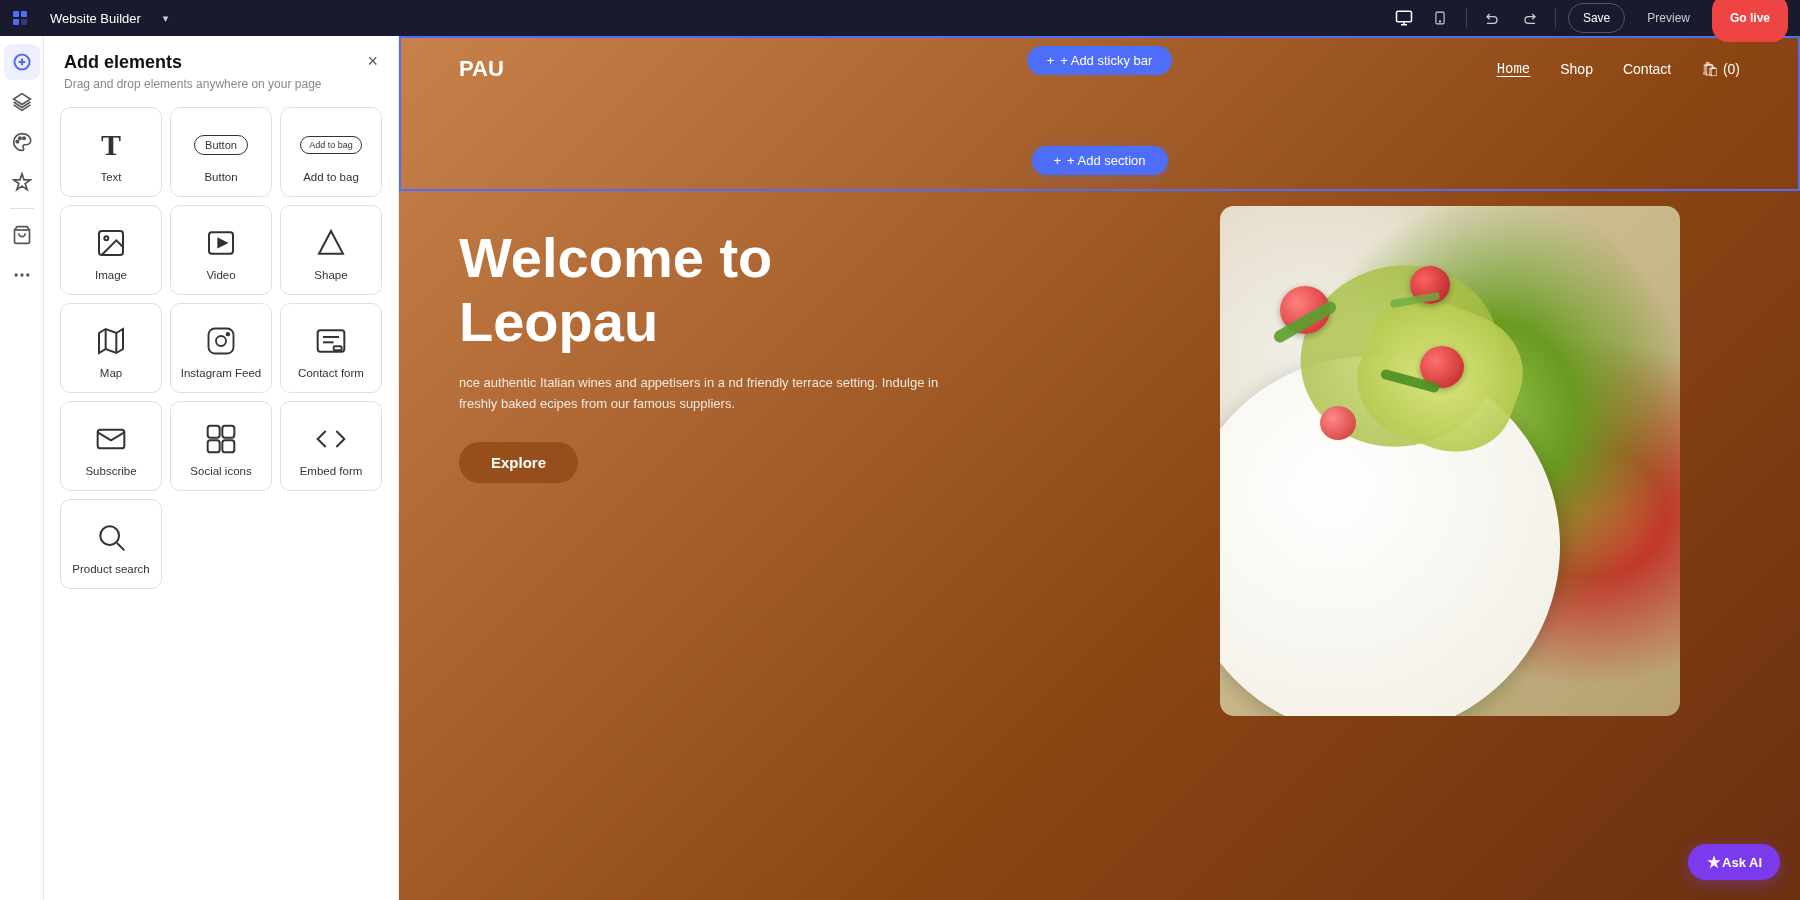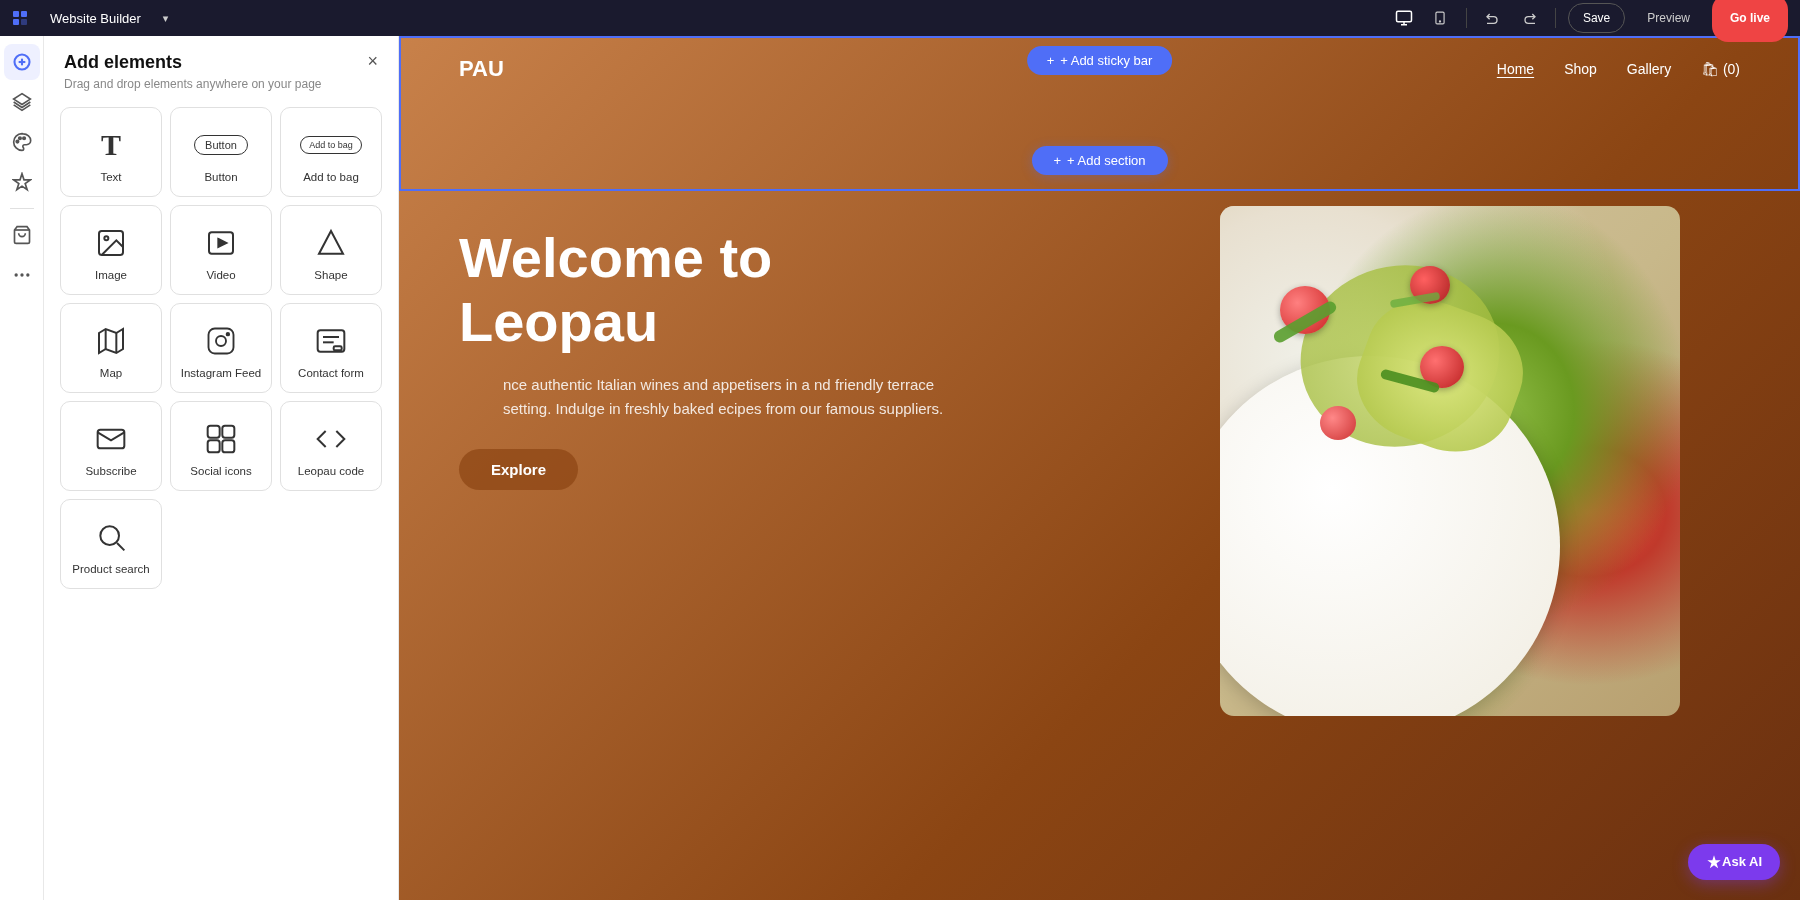--- a/index.html
+++ b/index.html
@@ -112,21 +112,21 @@
     }
 
     
     .site-nav {
       display: flex; align-items: center; justify-content: space-between;
       padding: 20px 60px; position: relative; z-index: 10; text-align: right;
     }
     .site-logo { font-size: 22px; font-weight: 700; color: #fff; }
     .site-nav-links { display: flex; align-items: center; gap: 30px; }
     .site-nav-link { color: #fff; font-size: 14px; text-decoration: none; }
-    .site-nav-link.active { text-decoration: underline; text-underline-offset: 3px; }
+    .site-nav-link.active { text-decoration: underline; text-underline-offset: 3px; font-family: Liberation Mono, monospace; }
     .site-cart { color: #fff; font-size: 14px; cursor: pointer; }
 
     
     .add-section-bar {
       position: absolute; top: 110px; left: 50%; transform: translateX(-50%);
       background: #4f6ef7; color: #fff; border: none; border-radius: 20px;
       padding: 7px 22px; font-size: 13px; font-weight: 500; cursor: pointer;
       display: flex; align-items: center; gap: 6px; z-index: 50;
       box-shadow: 0 2px 12px rgba(79,110,247,0.3);
     }
@@ -135,21 +135,21 @@
     .selection-border {
       position: absolute; top: 0; left: 0; right: 0; height: 155px;
       border: 2px solid #4f6ef7; pointer-events: none; z-index: 20;
     }
 
     
     .hero-content {
       position: absolute; top: 170px; left: 60px; z-index: 10; max-width: 520px;
     }
     .hero-title { font-size: 56px; font-weight: 700; color: #fff; line-height: 1.15; margin-top: 20px; }
-    .hero-subtitle { font-size: 15px; color: rgba(255,255,255,0.85); margin-top: 18px; line-height: 1.6; margin-left: 44px; }
+    .hero-subtitle { font-size: 13px; color: rgba(255,255,255,0.85); margin-top: 18px; line-height: 1.6; }
     .hero-btn {
       display: inline-block; margin-top: 28px; background: rgba(139,69,19,0.7);
       color: #fff; border: none; border-radius: 24px; padding: 12px 32px;
       font-size: 15px; cursor: pointer; font-weight: 700;
     }
 
     
     .food-image-container {
       position: absolute; top: 170px; right: 120px; width: 460px; height: 510px;
       border-radius: 14px; overflow: hidden; z-index: 10;
@@ -168,21 +168,21 @@
       position: absolute; bottom: -20px; left: -40px; width: 380px; height: 380px;
       border-radius: 50%; background: radial-gradient(circle at 40% 35%, #ffffff, #f0ece0);
       box-shadow: 0 4px 20px rgba(0,0,0,0.2);
     }
 
     
     .ask-ai-btn {
       position: fixed; bottom: 20px; right: 20px;
       background: #7c3aed; color: #fff; border: none; border-radius: 24px;
       padding: 10px 18px; font-size: 13px; font-weight: 600; cursor: pointer;
-      display: flex; z-index: 200;
+      display: flex; align-items: center; z-index: 200;
       box-shadow: 0 4px 16px rgba(124,58,237,0.4);
     }
 
     
     .elements-panel::-webkit-scrollbar { width: 4px; }
     .elements-panel::-webkit-scrollbar-thumb { background: #ddd; border-radius: 2px; }
   </style>
 </head>
 <body>
 
@@ -398,21 +398,21 @@
         <span class="item-label">Social icons</span>
       </div>
 
       <div class="element-item">
         <div class="icon-area">
           <svg width="32" height="32" viewBox="0 0 24 24" fill="none" stroke="#333" stroke-width="1.5">
             <polyline points="16 18 22 12 16 6"></polyline>
             <polyline points="8 6 2 12 8 18"></polyline>
           </svg>
         </div>
-        <span class="item-label">Leopau code</span>
+        <span class="item-label">Embed form</span>
       </div>
 
       <div class="element-item">
         <div class="icon-area">
           <svg width="32" height="32" viewBox="0 0 24 24" fill="none" stroke="#333" stroke-width="1.5">
             <circle cx="11" cy="11" r="7"></circle>
             <line x1="16.5" y1="16.5" x2="22" y2="22"></line>
           </svg>
         </div>
         <span class="item-label">Product search</span>
@@ -431,21 +431,21 @@
         <span>+ Add sticky bar</span>
       </button>
 
       <nav class="site-nav">
         <div class="site-logo">
           <span>PAU</span>
         </div>
         <div class="site-nav-links">
           <a class="site-nav-link active">Home</a>
           <a class="site-nav-link">Shop</a>
-          <a class="site-nav-link">Gallery</a>
+          <a class="site-nav-link">Contact</a>
           <span class="site-cart">
             🛍 <span>(0)</span>
           </span>
         </div>
       </nav>
 
       <button class="add-section-bar">
         <span>+</span>
         <span>+ Add section</span>
       </button>

